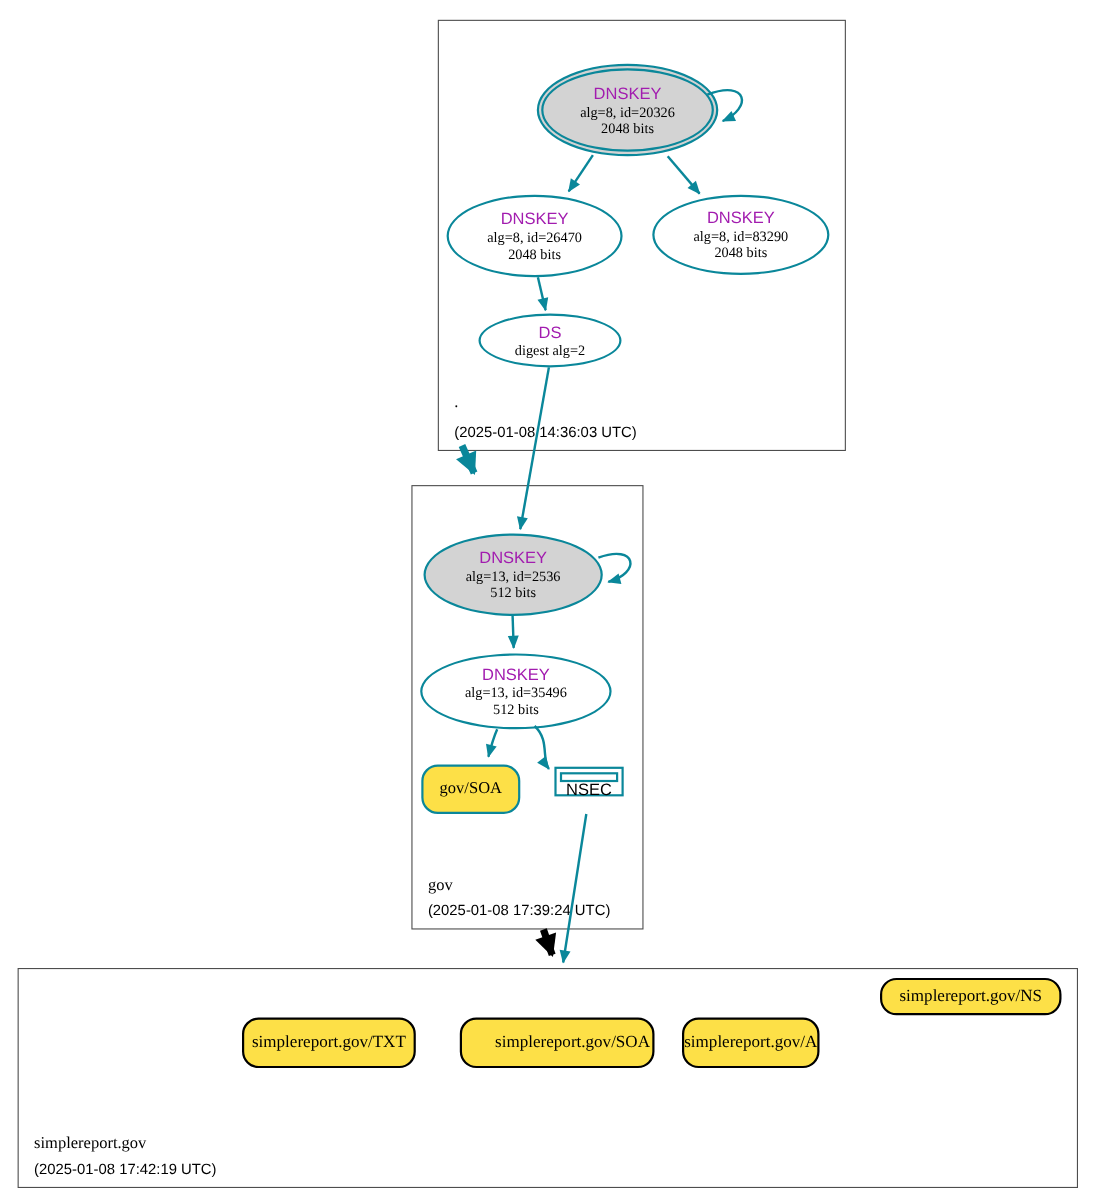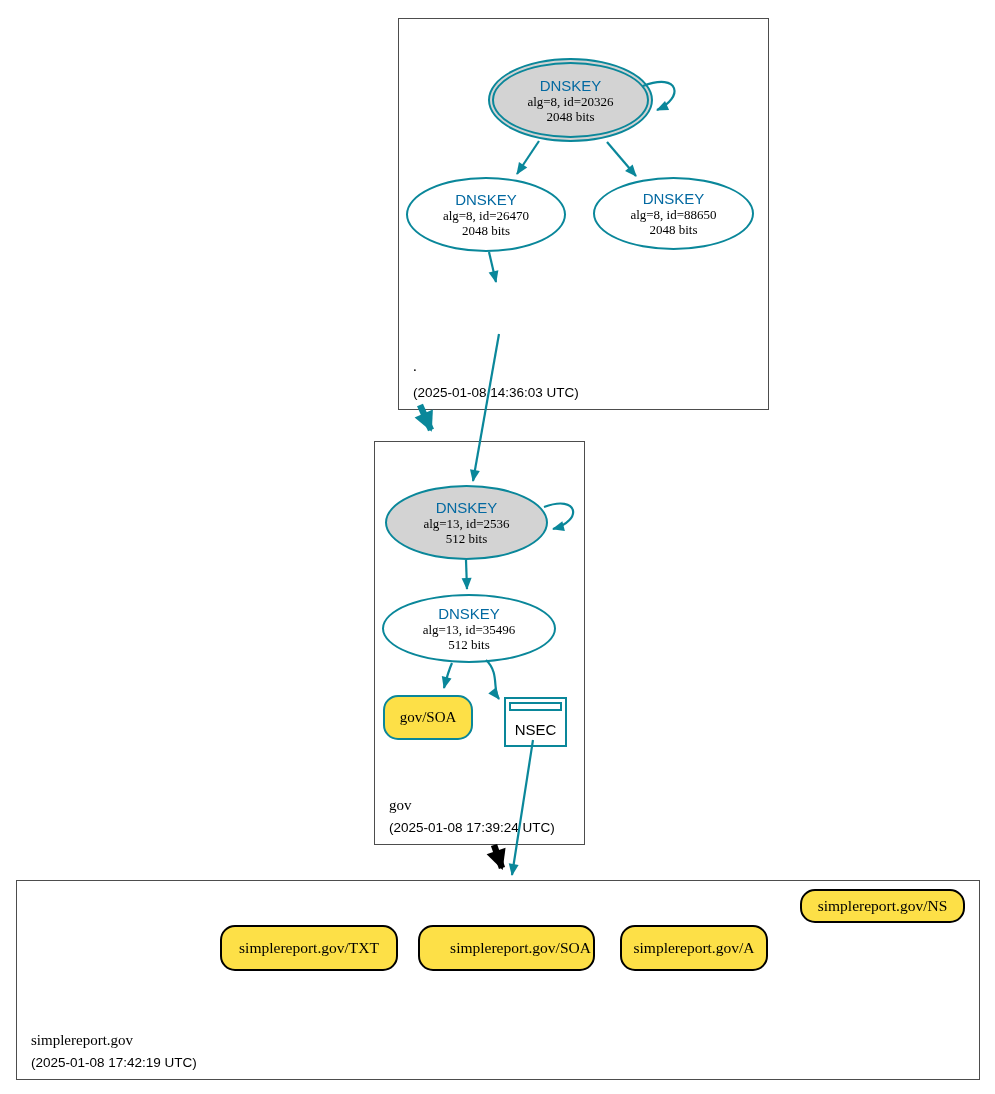--- a/index.html
+++ b/index.html
@@ -26,31 +26,31 @@
   }
   .ellipse{
     position:absolute;border:2.4px solid var(--teal);border-radius:50%;
     background:#ffffff;display:flex;flex-direction:column;align-items:center;justify-content:center;
     text-align:center;z-index:2;box-sizing:border-box;
   }
   .ellipse.gray{background:var(--keyfill);}
   .ellipse.double::before{
     content:"";position:absolute;inset:2px;border:2px solid var(--teal);border-radius:50%;
   }
-  .n-title{font-family:"Liberation Sans",sans-serif;font-size:15px;color:#0369a1;line-height:17px;position:relative;}
+  .n-title{font-family:"Liberation Sans",sans-serif;font-size:15px;color:#a21caf;line-height:17px;position:relative;}
   .n-detail{font-family:"Liberation Serif",serif;font-size:13px;color:#000;line-height:15px;position:relative;}
   .rrset{
     position:absolute;border:2px solid var(--black);border-radius:15px;background:#fde047;
     display:flex;align-items:center;justify-content:center;
     font-family:Liberation Serif, serif;font-size:15.5px;color:#000;z-index:2;box-sizing:border-box;
     white-space:nowrap;
   }
   .rrset.teal{border-color:var(--teal);font-size:15px;}
   .nsec{
-    position:absolute;left:504px;top:697px;width:63px;height:50px;
+    position:absolute;left:504px;top:697px;width:63px;height:27px;
     border:2.5px solid var(--teal);background:#fff;z-index:2;box-sizing:border-box;
   }
   .nsec-strip{
     position:absolute;top:3px;left:3px;right:3px;height:9px;
     border:2px solid var(--teal);box-sizing:border-box;background:#fff;
   }
   .nsec-label{
     position:absolute;left:0;right:0;top:15px;bottom:0;
     display:flex;align-items:center;justify-content:center;
     font-family:"Liberation Sans",sans-serif;font-size:15px;color:#000;
@@ -84,47 +84,51 @@
   </div>
 
   <div class="ellipse" style="left:406px;top:177px;width:160px;height:75px;">
     <div class="n-title">DNSKEY</div>
     <div class="n-detail">alg=8, id=26470</div>
     <div class="n-detail">2048 bits</div>
   </div>
 
   <div class="ellipse" style="left:593px;top:177px;width:161px;height:73px;">
     <div class="n-title">DNSKEY</div>
-    <div class="n-detail">alg=8, id=88650</div>
+    <div class="n-detail">alg=8, id=83290</div>
     <div class="n-detail">2048 bits</div>
   </div>
 
+  <div class="ellipse" style="left:435px;top:285px;width:130px;height:49px;">
+    <div class="n-title">DS</div>
+    <div class="n-detail">digest alg=2</div>
+  </div>
 
   <div class="ellipse gray" style="left:385px;top:485px;width:163px;height:75px;">
     <div class="n-title">DNSKEY</div>
     <div class="n-detail">alg=13, id=2536</div>
     <div class="n-detail">512 bits</div>
   </div>
 
   <div class="ellipse" style="left:382px;top:594px;width:174px;height:69px;">
     <div class="n-title">DNSKEY</div>
     <div class="n-detail">alg=13, id=35496</div>
     <div class="n-detail">512 bits</div>
   </div>
 
   <div class="rrset teal" style="left:383px;top:695px;width:90px;height:45px;">gov/SOA</div>
 
   <div class="nsec">
     <div class="nsec-strip"></div>
     <div class="nsec-label">NSEC</div>
   </div>
 
-  <div class="rrset" style="left:220px;top:925px;width:178px;height:46px;">simplereport.gov/TXT</div>
+  <div class="rrset" style="left:220px;top:925px;width:158px;height:46px;">simplereport.gov/TXT</div>
   <div class="rrset" style="left:418px;top:925px;width:177px;height:46px;padding-left:28px;">simplereport.gov/SOA</div>
-  <div class="rrset" style="left:620px;top:925px;width:148px;height:46px;">simplereport.gov/A</div>
+  <div class="rrset" style="left:620px;top:925px;width:125px;height:46px;">simplereport.gov/A</div>
   <div class="rrset" style="left:800px;top:889px;width:165px;height:34px;">simplereport.gov/NS</div>
 
   <svg class="edges" width="995" height="1094" viewBox="0 0 995 1094">
     <defs>
       <marker id="mt" markerUnits="userSpaceOnUse" markerWidth="14" markerHeight="12" refX="12" refY="6" orient="auto">
         <path d="M1,1 L13,6 L1,11 z" fill="#0a879a"></path>
       </marker>
       <marker id="mt-big" markerUnits="userSpaceOnUse" markerWidth="24" markerHeight="22" refX="19" refY="11" orient="auto">
         <path d="M1,1 L21,11 L1,21 z" fill="#0a879a"></path>
       </marker>

